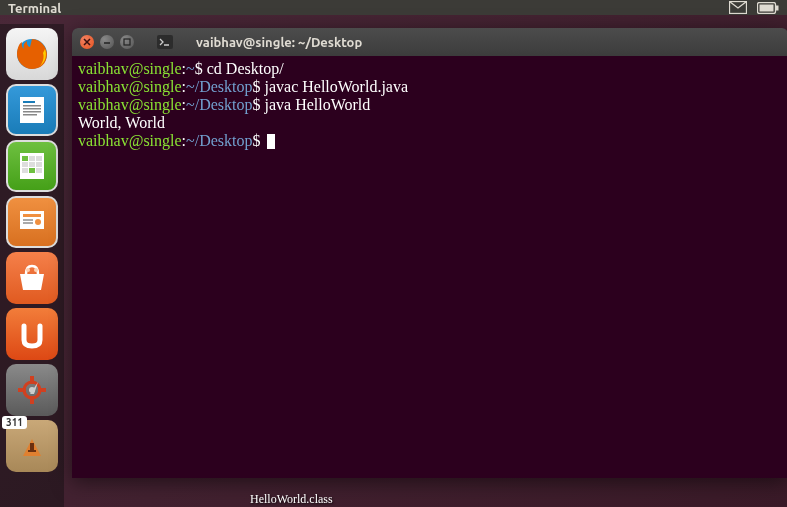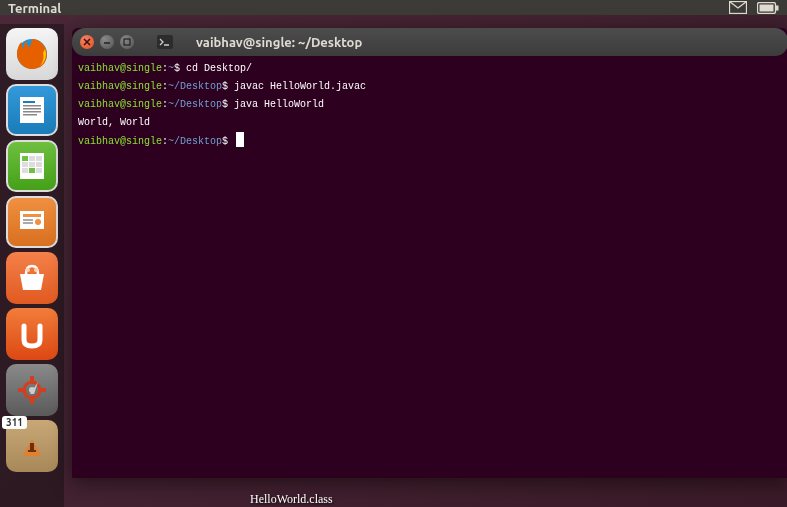--- a/index.html
+++ b/index.html
@@ -79,21 +79,20 @@
       overflow: hidden;
       box-shadow: 0 4px 20px rgba(0,0,0,0.5);
     }
     .titlebar {
       height: 28px;
       background: linear-gradient(180deg, #4c4c4c, #3c3c3c);
       display: flex;
       align-items: center;
       padding: 0 8px;
       gap: 23px;
-      border-radius: 13px;
     }
     .window-controls { display: flex; gap: 6px; }
     .wc-btn {
       width: 14px;
       height: 14px;
       border-radius: 50%;
       display: flex;
       align-items: center;
       justify-content: center;
       font-size: 9px;
@@ -109,22 +108,22 @@
       align-items: center;
       justify-content: center;
     }
     .titlebar-title {
       color: #dfdbd2;
       font-size: 13px;
       font-weight: bold;
     }
     .terminal-body {
       padding: 4px 6px;
-      font-family: Liberation Mono, monospace;
-      font-size: 10px;
+      font-family: Liberation Serif, serif;
+      font-size: 16px;
       line-height: 18px;
       color: #ffffff;
     }
     .prompt-user { color: #8ae234; }
     .prompt-path { color: #729fcf; }
     .prompt-sep { color: #ffffff; }
     .cmd { color: #ffffff; }
     .output { color: #ffffff; }
     .cursor {
       display: inline-block;
@@ -266,20 +265,20 @@
       <svg width="16" height="14" viewBox="0 0 16 14">
           <rect x="0" y="0" width="16" height="14" fill="#2c2c2c" rx="2"></rect>
           <path d="M3 4 L6 7 L3 10" stroke="#ccc" stroke-width="1.3" fill="none"></path>
           <path d="M7 10 L12 10" stroke="#ccc" stroke-width="1.3"></path>
         </svg>
     </span>
     <span class="titlebar-title">vaibhav@single: ~/Desktop</span>
   </div>
   <div class="terminal-body">
     <div class="line"><span class="prompt-user">vaibhav@single</span><span class="prompt-sep">:</span><span class="prompt-path">~</span><span class="prompt-sep">$ </span><span class="cmd">cd Desktop/</span></div>
-    <div class="line"><span class="prompt-user">vaibhav@single</span><span class="prompt-sep">:</span><span class="prompt-path">~/Desktop</span><span class="prompt-sep">$ </span><span class="cmd">javac HelloWorld.javac</span></div>
+    <div class="line"><span class="prompt-user">vaibhav@single</span><span class="prompt-sep">:</span><span class="prompt-path">~/Desktop</span><span class="prompt-sep">$ </span><span class="cmd">javac HelloWorld.java</span></div>
     <div class="line"><span class="prompt-user">vaibhav@single</span><span class="prompt-sep">:</span><span class="prompt-path">~/Desktop</span><span class="prompt-sep">$ </span><span class="cmd">java HelloWorld</span></div>
     <div class="line output">World, World</div>
     <div class="line"><span class="prompt-user">vaibhav@single</span><span class="prompt-sep">:</span><span class="prompt-path">~/Desktop</span><span class="prompt-sep">$ </span><span class="cursor"></span></div>
   </div>
 </div>
 
 <div class="desktop-file-label">HelloWorld.class</div>
 
 </body></html>

